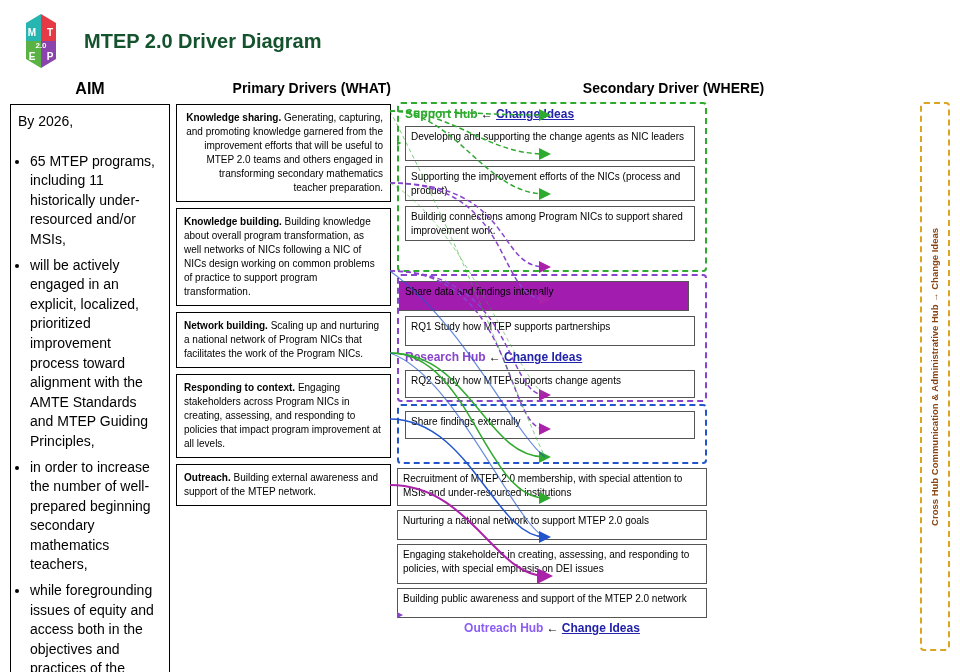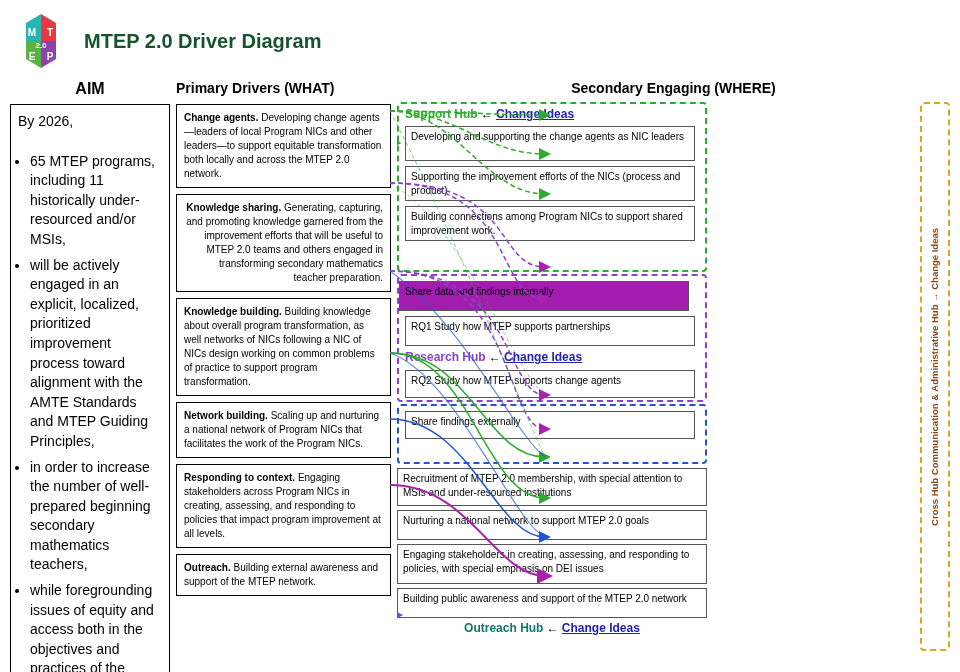--- a/index.html
+++ b/index.html
@@ -79,21 +79,21 @@
 
     
     .primary-section {
       width: 215px;
       flex-shrink: 0;
     }
 
     .section-title {
       font-size: 14px;
       font-weight: bold;
-      text-align: left;
+      text-align: right;
       margin-bottom: 8px;
     }
 
     .primary-drivers {
       display: flex;
       flex-direction: column;
       gap: 6px;
       margin-top: 4px;
     }
 
@@ -172,24 +172,20 @@
           <li>in order to increase the number of well-prepared beginning secondary mathematics teachers,</li>
           <li>while foregrounding issues of equity and access both in the objectives and practices of the programs.</li>
         </ul>
       </div>
     </div>
 
     <div class="primary-section">
       <div class="section-title">Primary Drivers (WHAT)</div>
       <div class="primary-drivers">
 
-        <div class="driver-box" style="min-height:72px;">
-          <b>Change agents.</b>
-          <span> Developing change agents—leaders of local Program NICs and other leaders—to support equitable transformation both locally and across the MTEP 2.0 network.</span>
-        </div>
 
         <div class="driver-box" style="min-height:72px;text-align:right;">
           <b>Knowledge sharing.</b>
           <span> Generating, capturing, and promoting knowledge garnered from the improvement efforts that will be useful to MTEP 2.0 teams and others engaged in transforming secondary mathematics teacher preparation.</span>
         </div>
 
         <div class="driver-box" style="min-height:72px;">
           <b>Knowledge building.</b>
           <span> Building knowledge about overall program transformation, as well networks of NICs following a NIC of NICs design working on common problems of practice to support program transformation.</span>
         </div>
@@ -206,21 +202,21 @@
 
         <div class="driver-box" style="min-height:40px;">
           <b>Outreach.</b>
           <span> Building external awareness and support of the MTEP network.</span>
         </div>
 
       </div>
     </div>
 
     <div class="secondary-section" style="position:relative;">
-      <div class="secondary-title">Secondary Engaging (WHERE)</div>
+      <div class="secondary-title">Secondary Driver (WHERE)</div>
 
       <div style="position:relative; width:100%; height:calc(100% - 24px);">
 
         <div style="
           position:absolute; left:0; top:0; width:310px; height:170px;
           border: 2px dashed #2eaa2e; border-radius:4px;">
           <div style="padding:3px 6px;">
             <span style="color:#2eaa2e; font-weight:bold; font-size:12px;">Support Hub</span>
             <span style="color:#000; font-size:12px;"> ← </span>
             <span style="color:#22a; text-decoration:underline; font-weight:bold; font-size:12px;">Change Ideas</span>
@@ -304,21 +300,21 @@
         </div>
 
         <div style="
           position:absolute; left:0; top:486px; width:310px; height:30px;
           border:1.5px solid #555; padding:3px 5px; font-size:10px; line-height:1.35; background:#fff;">
           Building public awareness and support of the MTEP 2.0 network
         </div>
 
         <div style="
           position:absolute; left:0; top:519px; width:310px; text-align:center;">
-          <span style="color:#0f766e; font-weight:bold; font-size:12px;">Outreach Hub</span>
+          <span style="color:#8b5cf6; font-weight:bold; font-size:12px;">Outreach Hub</span>
           <span style="color:#000; font-size:12px;"> ← </span>
           <span style="color:#22a; text-decoration:underline; font-weight:bold; font-size:12px;">Change Ideas</span>
         </div>
 
         <div style="
           position:absolute; right:0; top:0; width:30px; bottom:4px;
           border: 2px dashed #DAA520; border-radius:4px;
           display:flex; align-items:center; justify-content:center;">
           <div style="
             writing-mode: vertical-rl;

